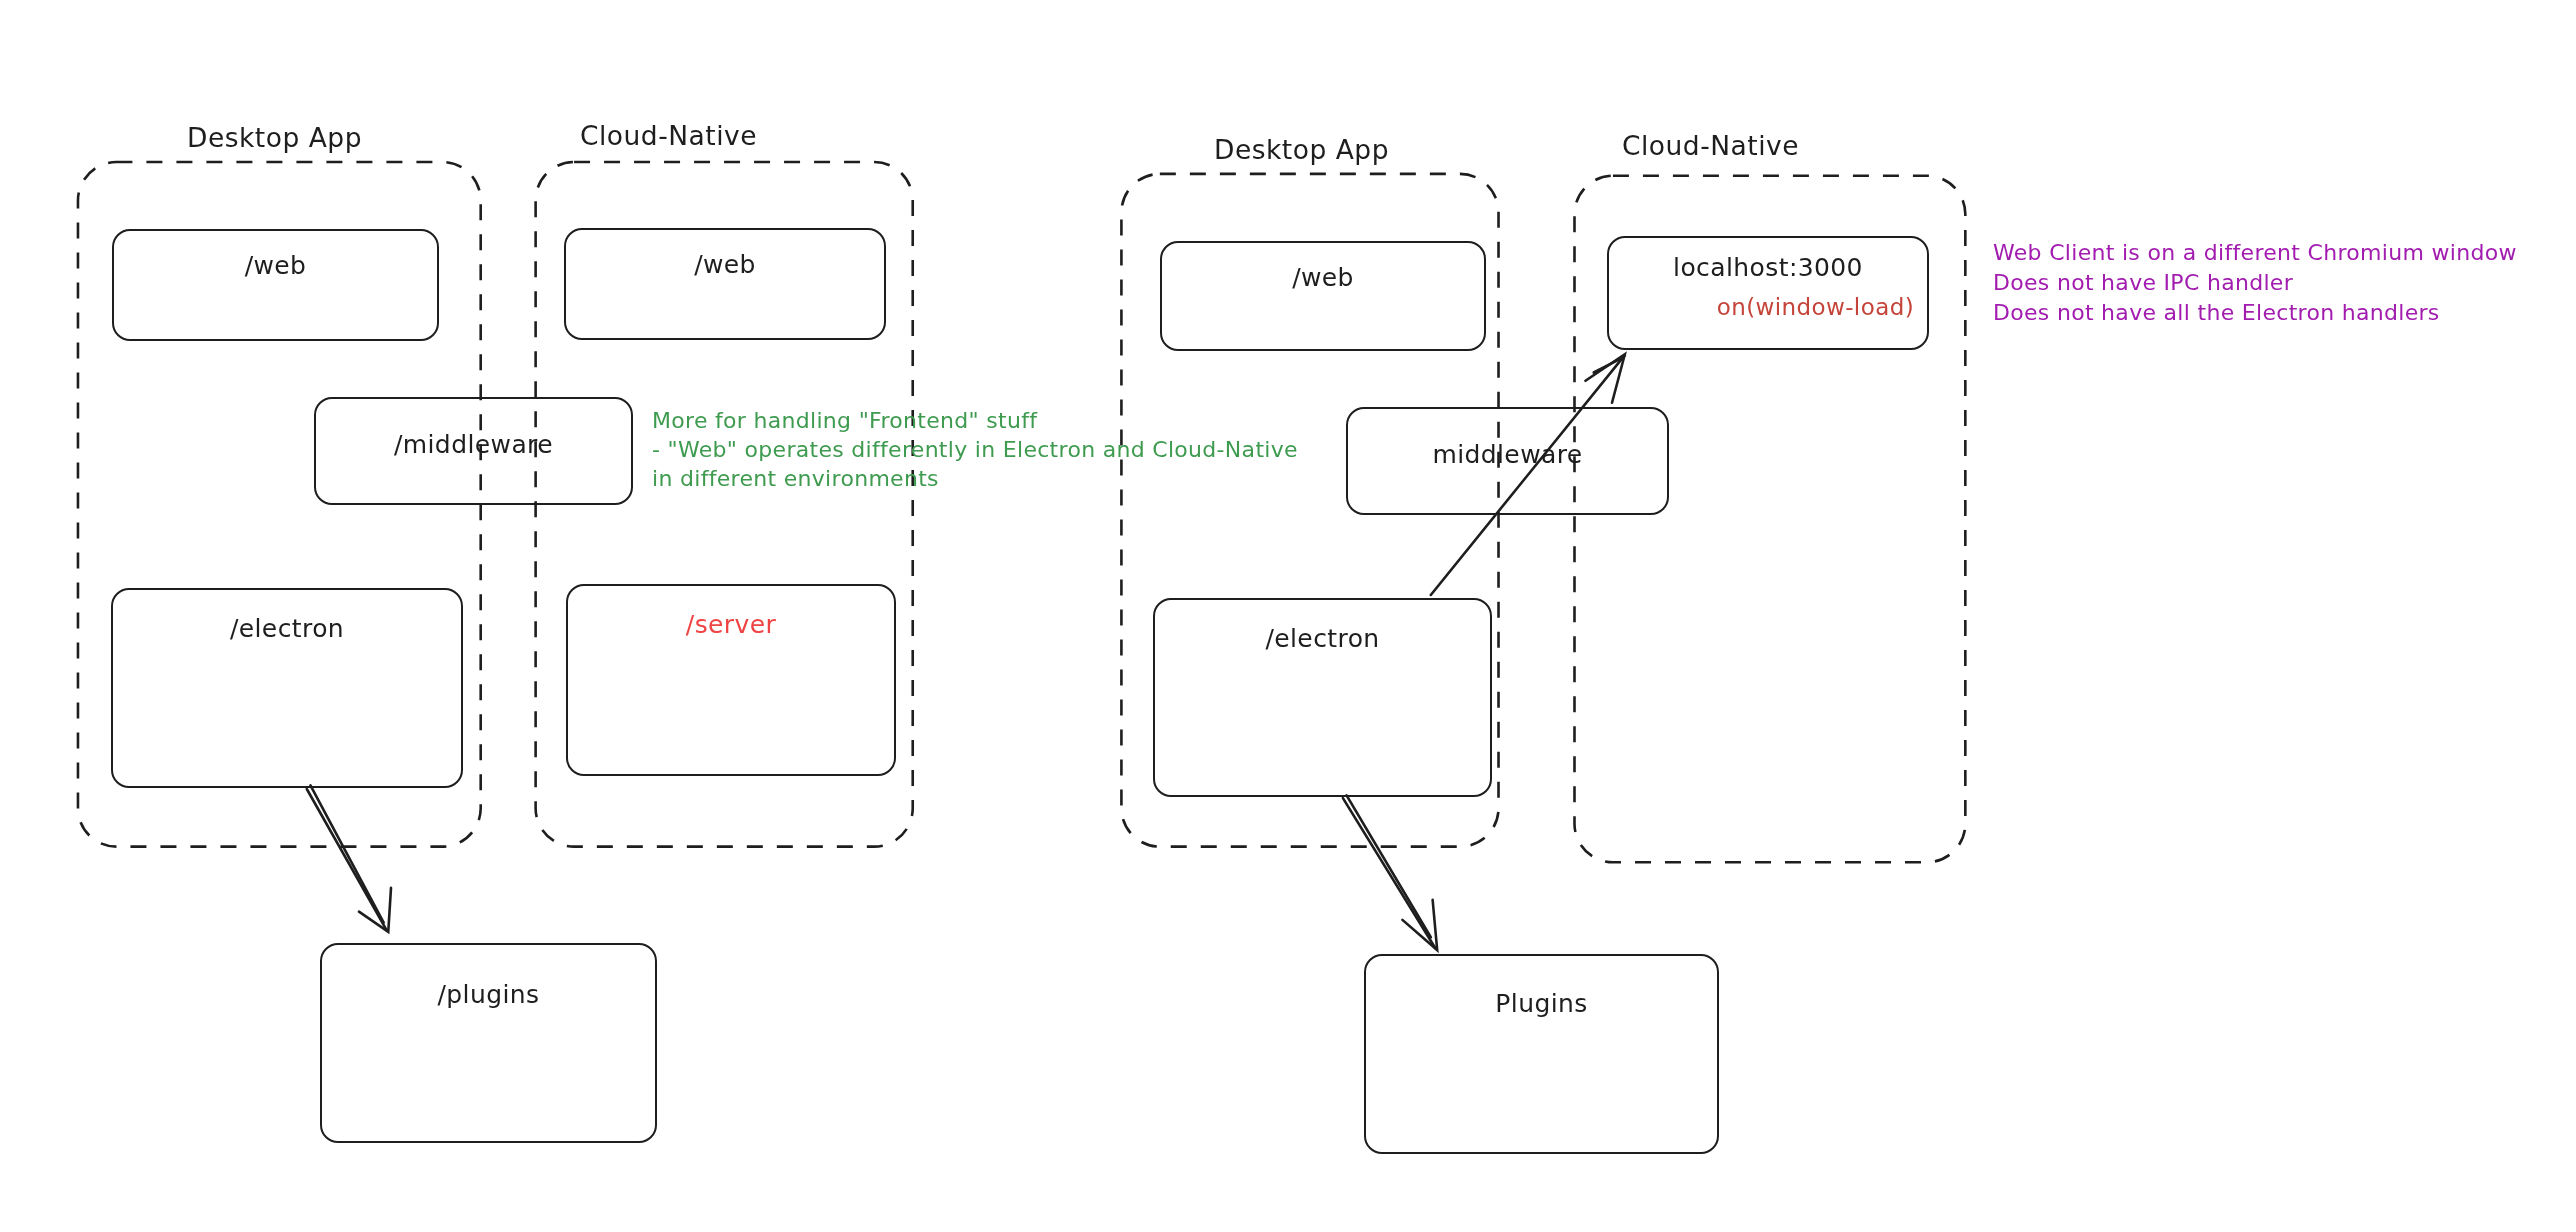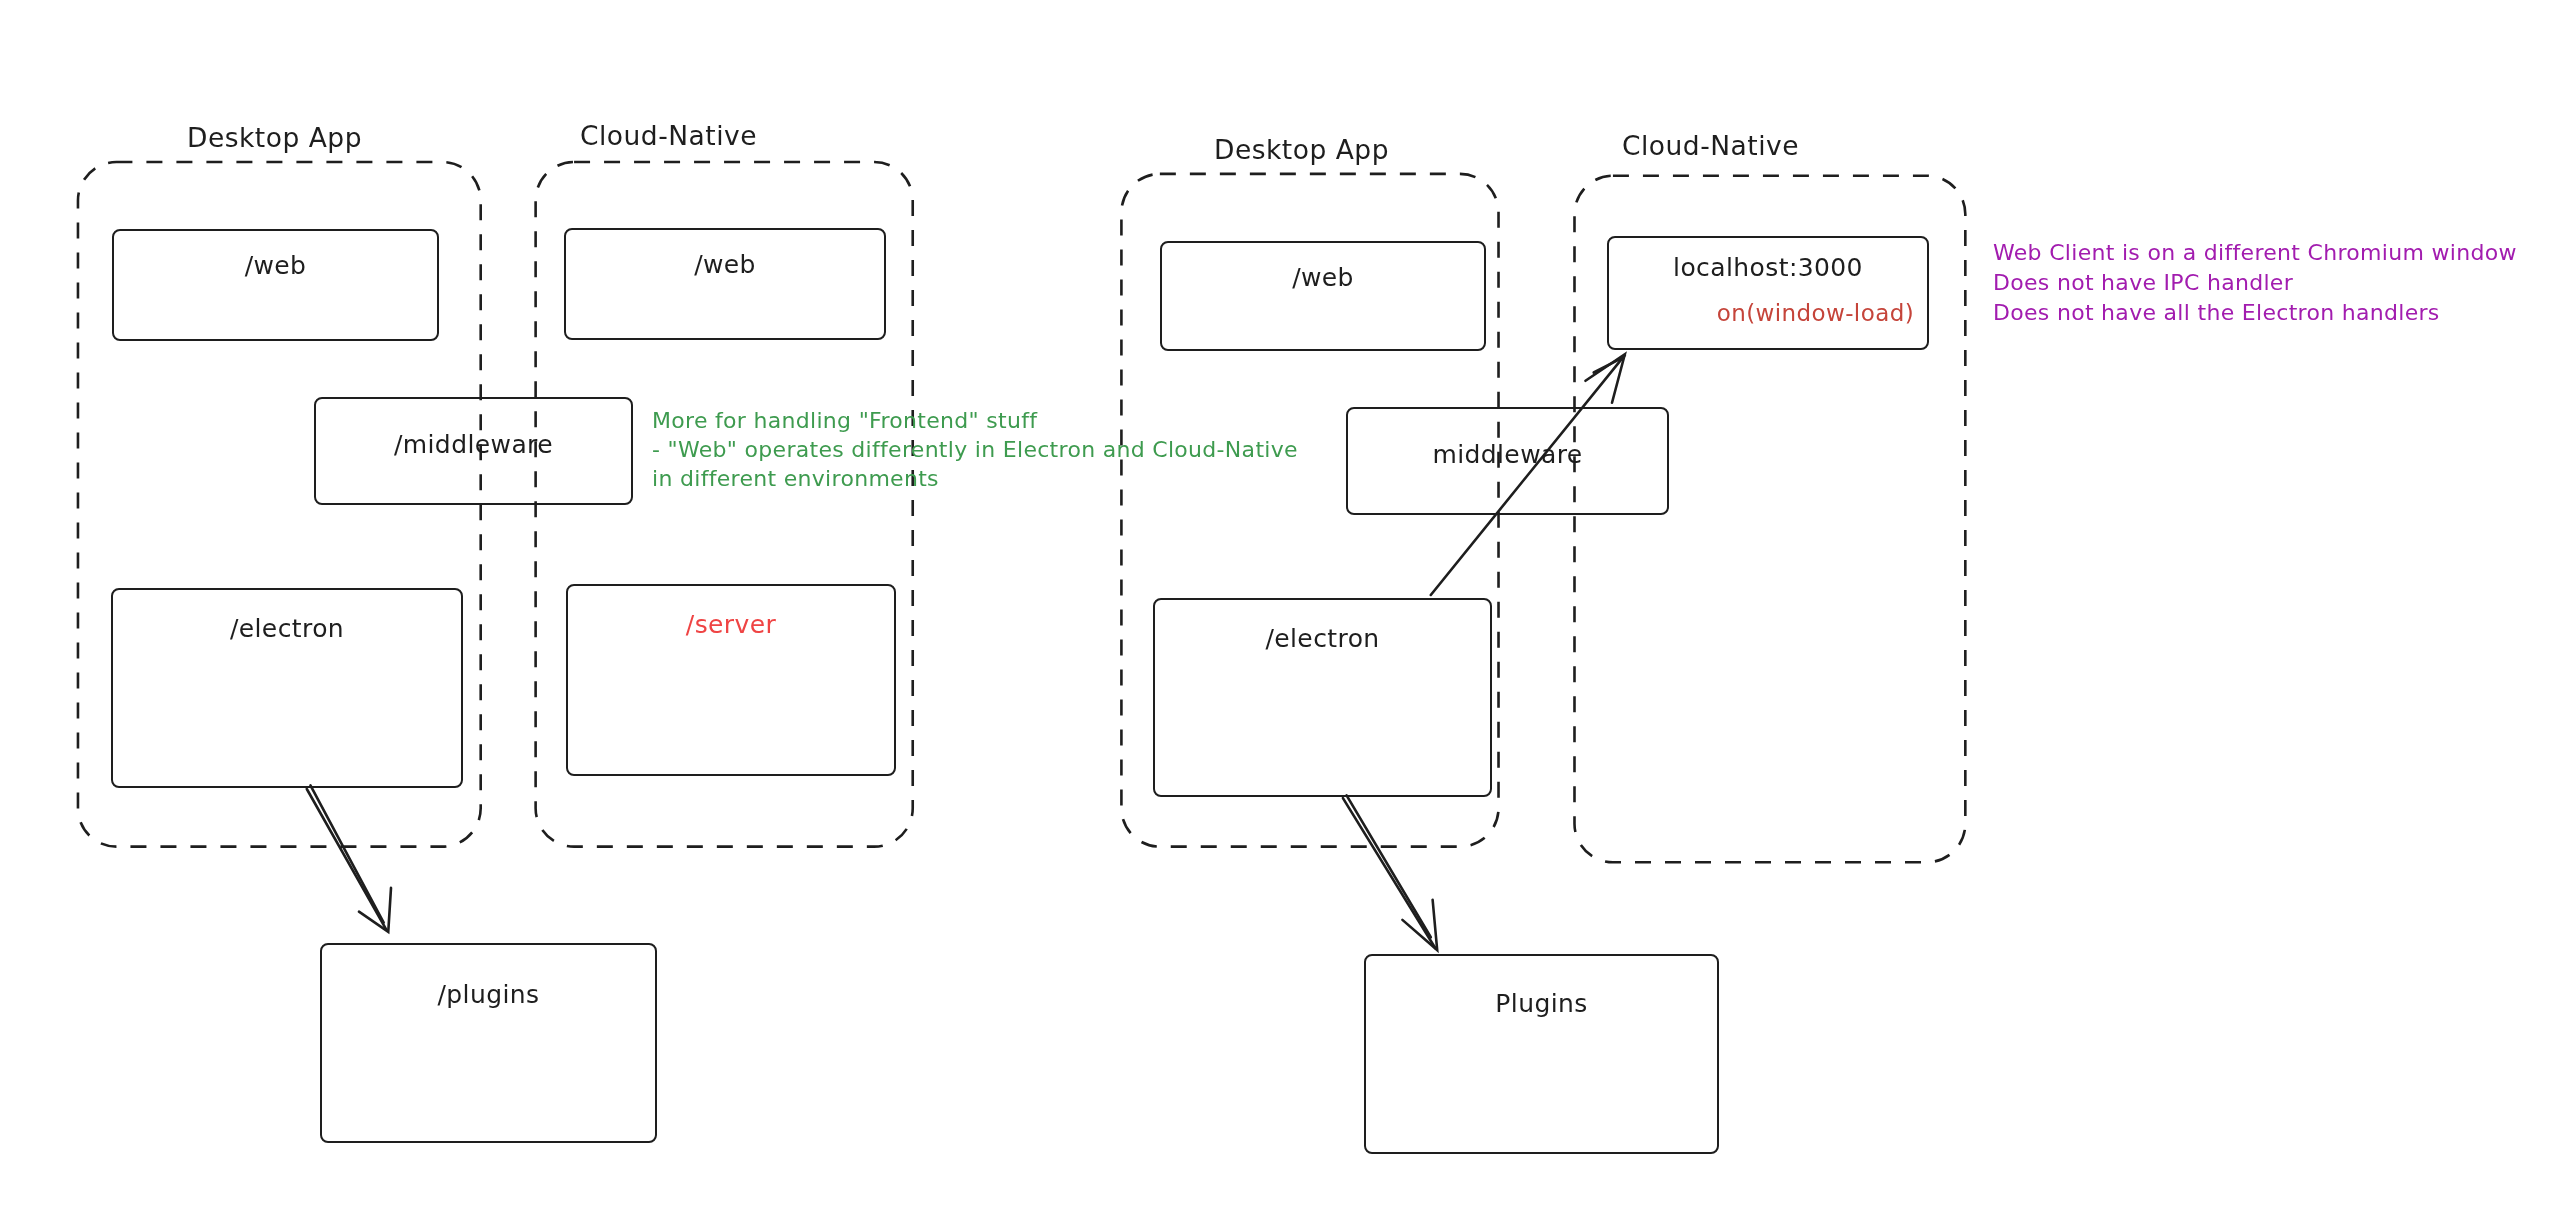--- a/index.html
+++ b/index.html
@@ -15,21 +15,21 @@
   .group-title{
     font-size:26.5px;
     letter-spacing:0.5px;
     text-align:center;
     white-space:nowrap;
     color:#1e1e1e;
   }
   .node{
     position:absolute;
     border:2.3px solid #1e1e1e;
-    border-radius:8px;
+    border-radius:18px;
     background:transparent;
     box-sizing:border-box;
   }
   .node .label{
     position:absolute;
     left:0;right:0;
     text-align:center;
     font-size:25px;
     letter-spacing:0.4px;
     white-space:nowrap;
@@ -131,21 +131,21 @@
   <div class="abs group-title" style="left:1201px;top:134px;width:201px;">Desktop App</div>
 
   <div class="abs group-title" style="left:1610px;top:130px;width:201px;">Cloud-Native</div>
 
   <div class="node" style="left:1160px;top:241px;width:326px;height:110px;">
     <div class="label" style="top:20px;">/web</div>
   </div>
 
   <div class="node" style="left:1607px;top:236px;width:322px;height:114px;text-decoration:underline;">
     <div class="label" style="top:14.6px;">localhost:3000</div>
-    <div class="sub-label" style="top:62px;">on(window-load)</div>
+    <div class="sub-label" style="top:56px;">on(window-load)</div>
   </div>
 
   <div class="node" style="left:1346px;top:407px;width:323px;height:108px;">
     <div class="label" style="top:31px;">middleware</div>
   </div>
 
   <div class="node" style="left:1153px;top:598px;width:339px;height:199px;">
     <div class="label" style="top:24px;">/electron</div>
   </div>
 

